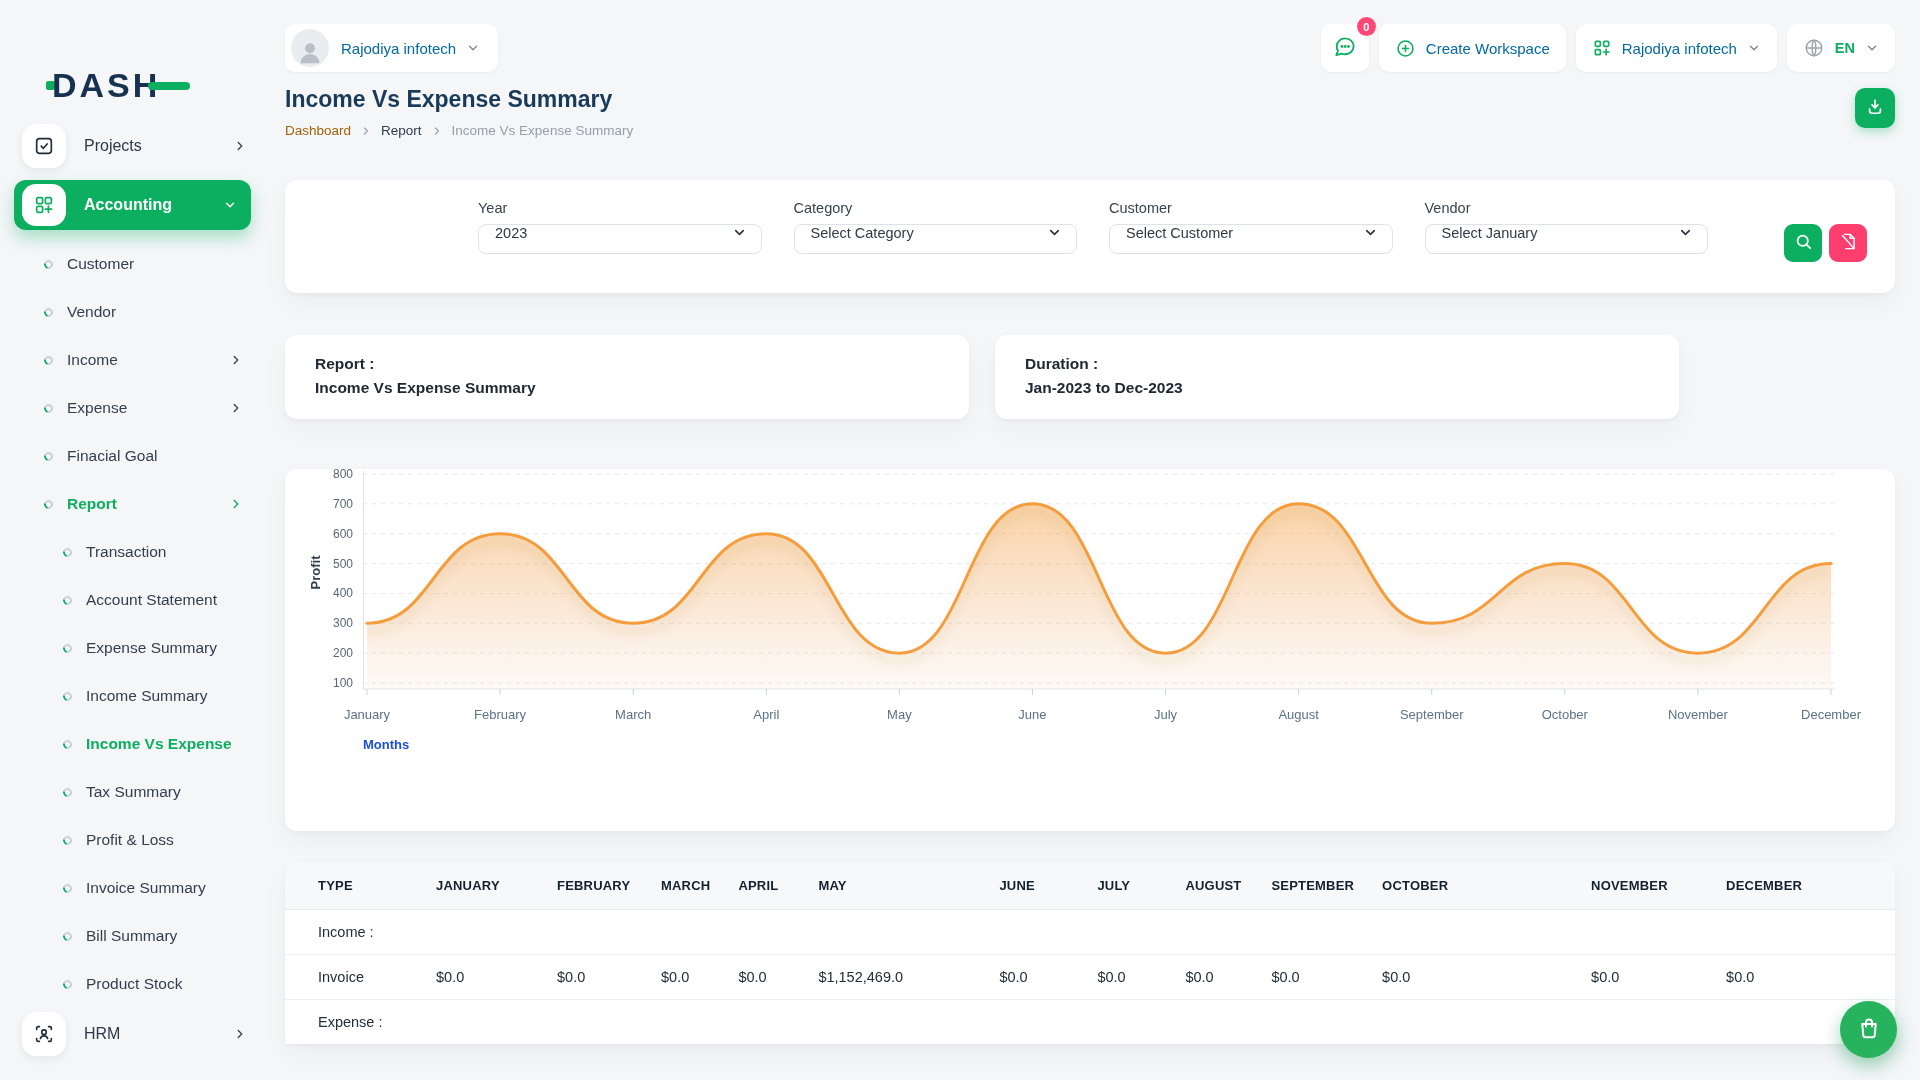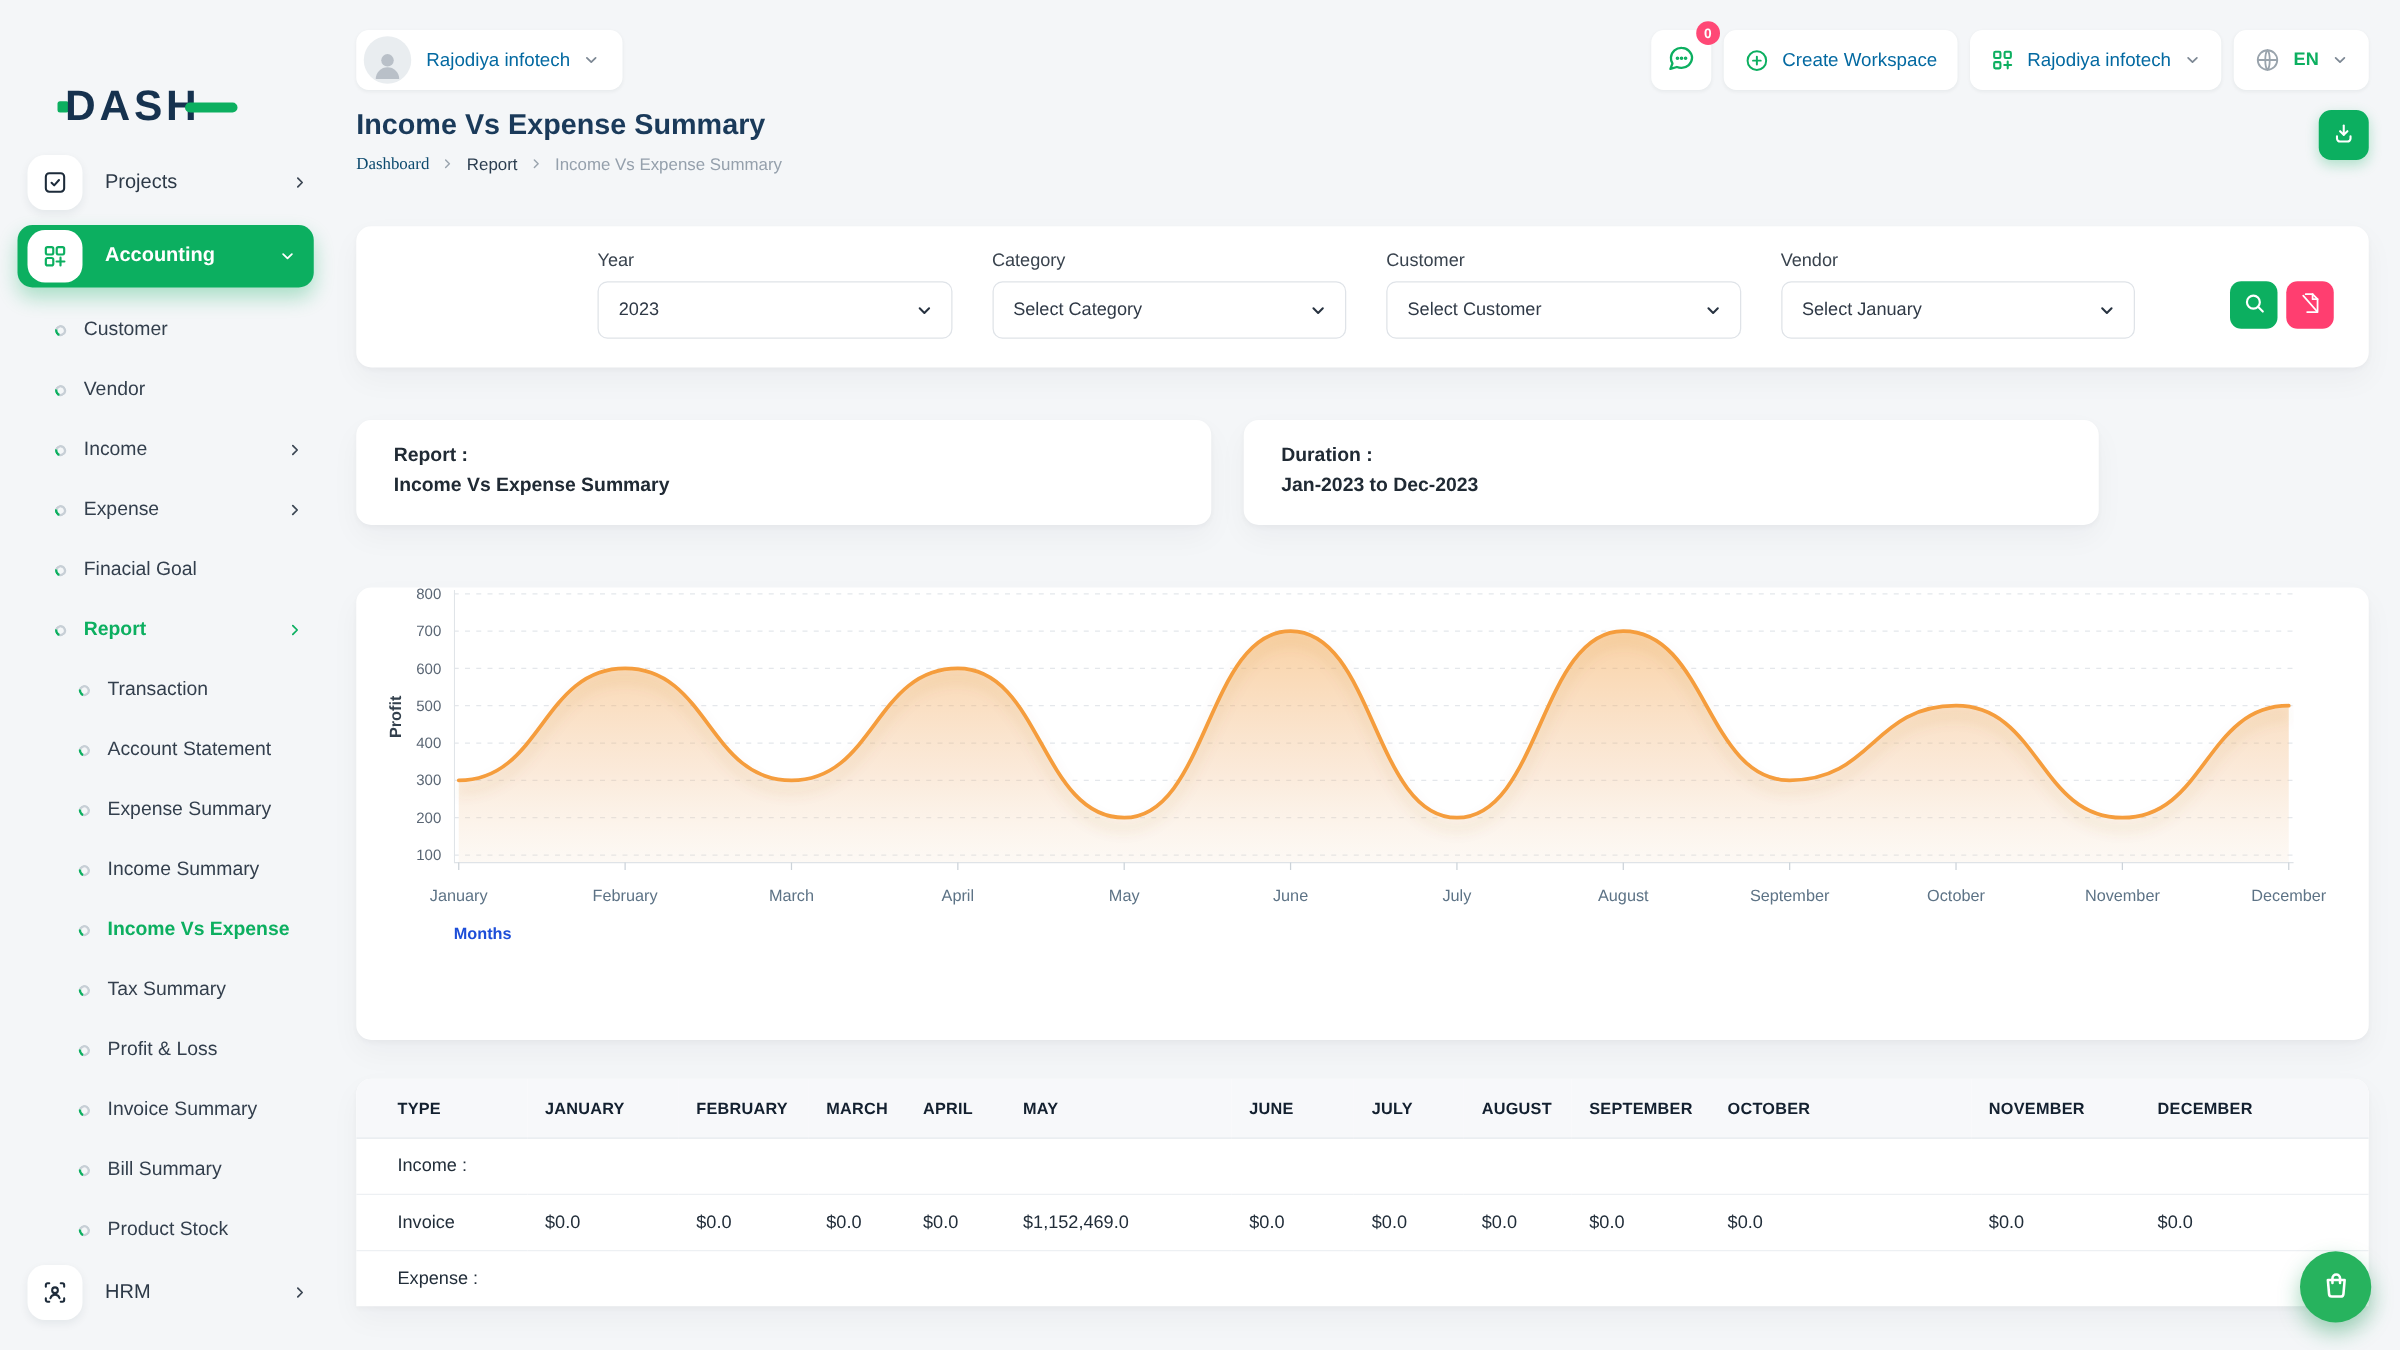--- a/index.html
+++ b/index.html
@@ -55,34 +55,34 @@
               display:flex; align-items:center; justify-content:center;
               box-shadow:0 1px 3px rgba(20,30,45,.05); border:none; cursor:pointer; }
   .badge { position:absolute; top:-7px; right:-7px; min-width:19px; height:19px; border-radius:10px;
            background:#ff4876; color:#fff; font-size:11px; font-weight:700;
            display:flex; align-items:center; justify-content:center; padding:0 5px; }
   .chip .mini-icon { display:flex; margin-right:10px; }
   .lang-en { color:#0caf60; font-weight:700; font-size:14.5px; }
   .title-row { display:flex; justify-content:space-between; align-items:flex-start; margin-top:14px; }
   h1.page-title { margin:0; font-size:23px; font-weight:700; color:#1a3a5a; }
   .breadcrumb { display:flex; align-items:center; gap:9px; margin-top:10px; font-size:13.5px; }
-  .breadcrumb .bc-home { color:#0c4a6e; cursor:pointer;font-family:Liberation Serif, serif; }
+  .breadcrumb .bc-home { color:#a16207; cursor:pointer; }
   .breadcrumb .bc-mid { color:#2c3e50; cursor:pointer; }
   .breadcrumb .bc-cur { color:#95a0ac; }
   .bc-sep { color:#9aa4ae; display:flex; }
   .dl-btn { width:40px; height:40px; border-radius:10px; background:#0caf60; border:none; cursor:pointer;
             display:flex; align-items:center; justify-content:center; margin-top:2px;
             box-shadow:0 4px 10px rgba(12,175,96,.3); }
   
   .card { background:#fff; border-radius:12px; box-shadow:0 2px 4px rgba(16,24,40,.03), 0 10px 24px rgba(16,24,40,.04); }
   .filter-card { margin-top:42px; height:113px; padding:20px 28px 0 193px; display:flex; gap:32px; }
   .f-group { width:295px; }
   .f-label { font-size:14.5px; color:#39434e; margin-bottom:8px; }
-  .select { height:46px; border:1px solid #dfe3e8; border-radius:8px; background:#fff;
-            display:flex; align-items:center; justify-content:space-between; padding:0 14px 0 16px;
+  .select { height:30px; border:1px solid #dfe3e8; border-radius:8px; background:#fff;
+            display:flex; align-items:flex-start; justify-content:space-between; padding:0 14px 0 16px;
             font-size:14.5px; color:#2f3946; cursor:pointer; }
   .select .chev { color:#273240; }
   .f-actions { display:flex; gap:7px; align-items:flex-end; padding-bottom:0; margin-left:44px; margin-top:24px; align-self:flex-start; }
   .sq-btn { width:38px; height:38px; border-radius:9px; border:none; cursor:pointer;
             display:flex; align-items:center; justify-content:center; }
   .sq-btn.green { background:#0caf60; }
   .sq-btn.pink { background:#ff3e70; }
   
   .summary-row { display:flex; gap:26px; margin-top:42px; }
   .summary-card { width:684px; height:84px; padding:20px 30px; }

